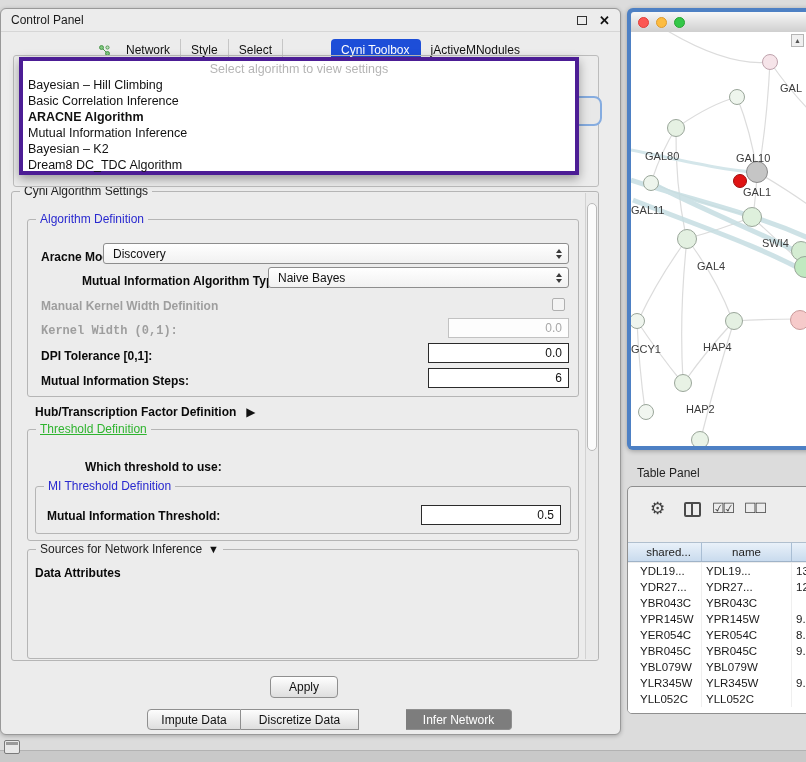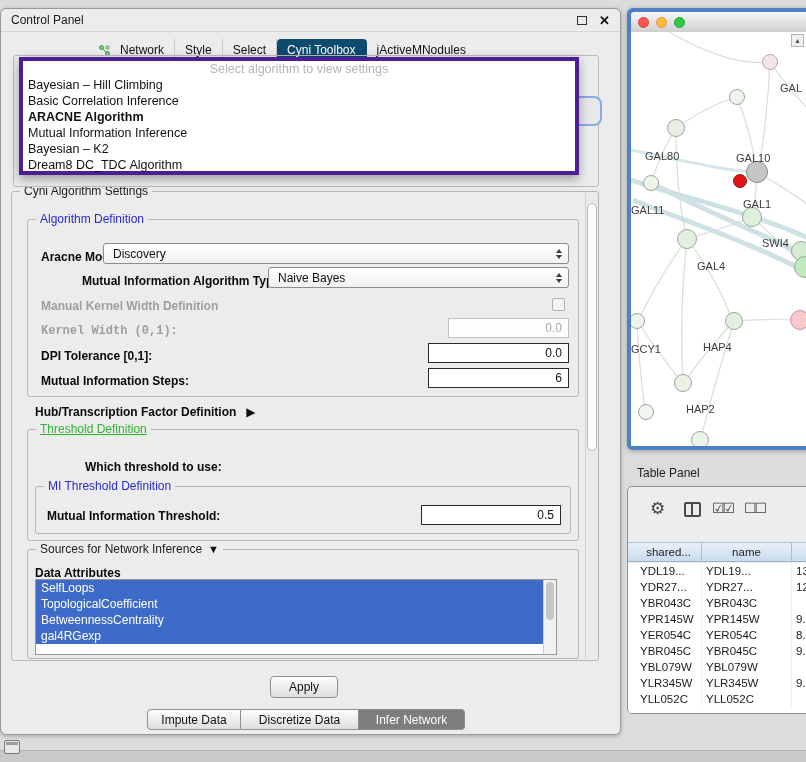--- a/index.html
+++ b/index.html
@@ -9,23 +9,23 @@
   
   .window-cp{position:absolute;left:0;top:8px;width:621px;height:727px;background:#ececec;
     border:1px solid #999;border-radius:6px;box-shadow:0 1px 4px rgba(0,0,0,.25);}
   .cp-titlebar{position:absolute;left:0;top:0;right:0;height:23px;display:flex;align-items:center;
     padding:0 10px;font-size:12px;color:#1a1a1a;border-bottom:1px solid #d6d6d6;}
   .cp-title{flex:1;}
   .win-min{width:10px;height:9px;border:1.5px solid #333;margin-right:12px;background:#ececec;}
   .win-close{font-size:13px;font-weight:bold;color:#111;line-height:13px;}
 
   .tabs{position:absolute;left:88px;top:30px;height:22px;display:flex;align-items:stretch;font-size:12px;}
-  .tab{padding:3px 10px;color:#111;display:flex;align-items:center;gap:10px;border-right:1px solid #c6c6c6;}
+  .tab{padding:3px 10px;color:#111;display:flex;align-items:center;gap:16px;border-right:1px solid #c6c6c6;}
   .tab:last-child{border-right:none;}
-  .tab.active{background:#0c4a6e;color:#fff;border-radius:4px;border-right-color:transparent;}
+  .tab.active{background:#1d4ed8;color:#fff;border-radius:4px;border-right-color:transparent;margin-left:48px;}
 
   .gb{position:absolute;border:1px solid #b5b5b5;border-radius:3px;}
   .gb-title{position:absolute;top:-8px;left:8px;background:#ececec;padding:0 4px;font-size:12px;
     color:#222;white-space:nowrap;display:flex;align-items:center;gap:6px;}
   .t-blue{color:#2929cf;}
   .t-green{color:#2fb42f;text-decoration:underline;}
 
   .lbl{position:absolute;font-size:12px;font-weight:bold;color:#0a0a0a;white-space:nowrap;}
   .lbl.dis{color:#9e9e9e;}
 
@@ -56,21 +56,21 @@
   .sb-thumb{position:absolute;left:1px;width:10px;background:#fbfbfb;border:1px solid #b9b9b9;border-radius:6px;}
 
   .btn{position:absolute;height:22px;background:linear-gradient(#fefefe,#dedede);border:1px solid #8f8f8f;
     border-radius:4px;font-size:12px;color:#111;display:flex;align-items:center;justify-content:center;}
 
   .seg{position:absolute;display:flex;height:21px;font-size:12px;}
   .seg-item{display:flex;align-items:center;justify-content:center;background:linear-gradient(#fdfdfd,#dedede);
     border:1px solid #8f8f8f;border-left:none;color:#111;}
   .seg-item:first-child{border-left:1px solid #8f8f8f;border-radius:4px 0 0 4px;}
   .seg-item:last-child{border-radius:0 4px 4px 0;}
-  .seg-item.active{background:#7d7d7d;color:#fff;}
+  .seg-item.active{background:#7d7d7d;color:#fff;margin-left:47px;}
 
   .popup{position:absolute;left:18px;top:48px;width:560px;height:118px;background:#fff;
     border:4px solid #4c1d95;box-shadow:0 4px 10px rgba(0,0,0,.35);z-index:10;font-size:12.5px;padding-top:1px;}
   .popup-ph{height:15px;line-height:15px;text-align:center;color:#b5b5b5;}
   .popup-item{height:16px;line-height:16px;padding-left:5px;color:#111;white-space:nowrap;}
   .popup-item.sel{font-weight:bold;}
 
   .focus-ring{position:absolute;left:565px;top:87px;width:36px;height:30px;border:2px solid #85ace0;
     border-radius:8px;background:#e8e8e8;z-index:2;}
   .hidden-gb{position:absolute;left:12px;top:46px;width:586px;height:132px;border:1px solid #bcbcbc;
@@ -221,29 +221,20 @@
   <div class="field" style="left:420px;top:496px;width:140px;">0.5</div>
 
   <div class="gb" style="left:26px;top:540px;width:552px;height:110px;">
     <span class="gb-title">
       <span>Sources for Network Inference</span>
       <span class="glyph-icon" style="font-size:11px;">▼</span>
     </span>
   </div>
   <span class="lbl" style="left:34px;top:557px;">Data Attributes</span>
 
-  <div class="list" style="left:34px;top:570px;width:522px;height:76px;">
-    <div class="list-item">SelfLoops</div>
-    <div class="list-item">TopologicalCoefficient</div>
-    <div class="list-item">BetweennessCentrality</div>
-    <div class="list-item">gal4RGexp</div>
-    <div class="list-sb">
-      <div class="list-sb-thumb"></div>
-    </div>
-  </div>
 
   <div class="btn" style="left:269px;top:667px;width:68px;">Apply</div>
 
   <div class="seg" style="left:146px;top:700px;">
     <div class="seg-item" style="width:94px;">Impute Data</div>
     <div class="seg-item" style="width:118px;">Discretize Data</div>
     <div class="seg-item active" style="width:106px;">Infer Network</div>
   </div>
 
 </div>
@@ -300,21 +291,21 @@
     <div class="node" style="left:94px;top:280px;width:18px;height:18px;background:#e4f0e2;"></div>
     <div class="node" style="left:159px;top:278px;width:20px;height:20px;background:#f6caca;border-color:#c99a9a;"></div>
     <div class="node" style="left:43px;top:342px;width:18px;height:18px;background:#e8f2e5;"></div>
     <div class="node" style="left:7px;top:372px;width:16px;height:16px;background:#f1f6f0;"></div>
     <div class="node" style="left:60px;top:399px;width:18px;height:18px;background:#e9f3e7;"></div>
 
     <span class="nlabel" style="left:149px;top:50px;">GAL</span>
     <span class="nlabel" style="left:14px;top:118px;">GAL80</span>
     <span class="nlabel" style="left:105px;top:120px;">GAL10</span>
     <span class="nlabel" style="left:0px;top:172px;">GAL11</span>
-    <span class="nlabel" style="left:112px;top:166px;">GAL1</span>
+    <span class="nlabel" style="left:112px;top:154px;">GAL1</span>
     <span class="nlabel" style="left:131px;top:205px;">SWI4</span>
     <span class="nlabel" style="left:66px;top:228px;">GAL4</span>
     <span class="nlabel" style="left:0px;top:311px;">GCY1</span>
     <span class="nlabel" style="left:72px;top:309px;">HAP4</span>
     <span class="nlabel" style="left:55px;top:371px;">HAP2</span>
 
     <div class="scrollup">
       <span>▲</span>
     </div>
   </div>

